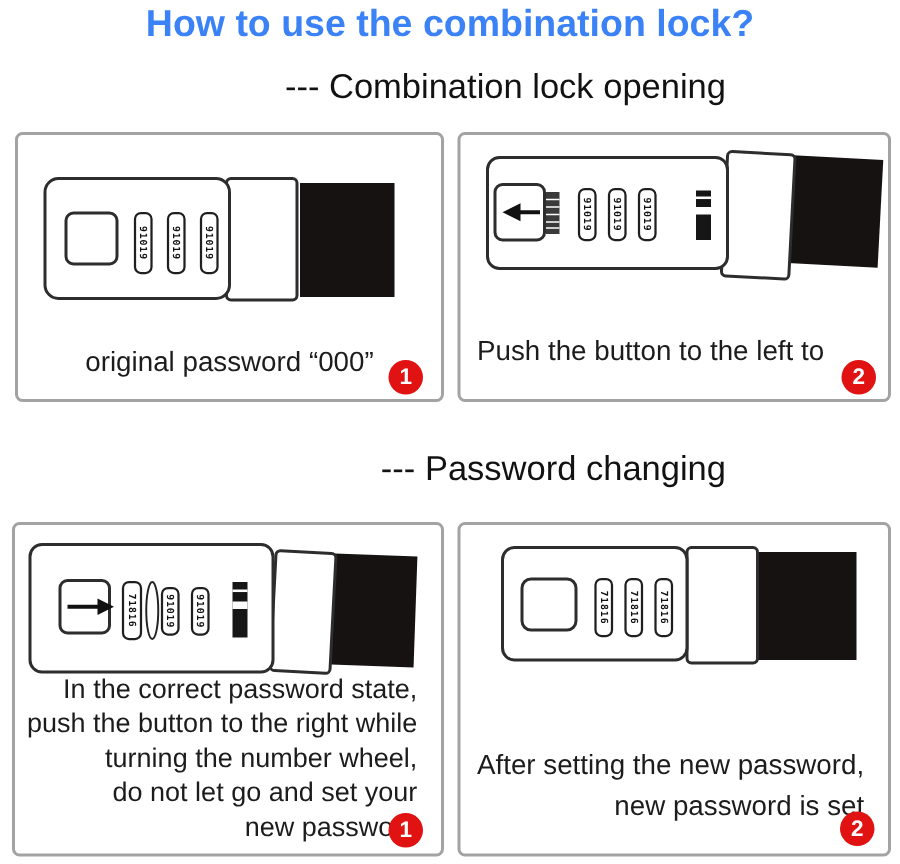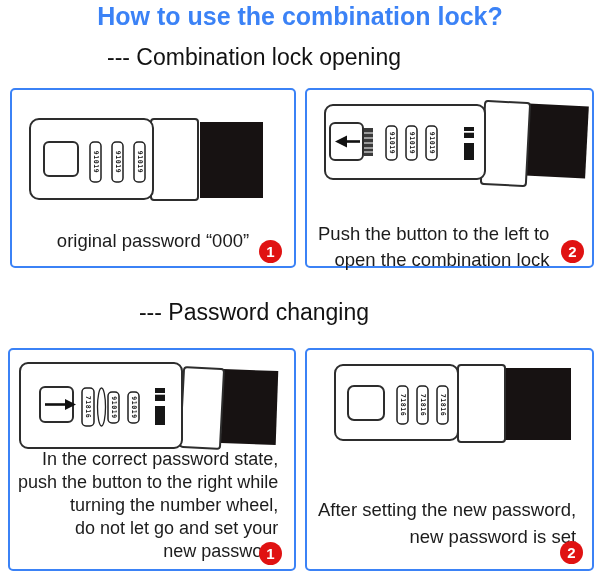--- a/index.html
+++ b/index.html
@@ -5,27 +5,27 @@
   html,body{margin:0;padding:0;}
   body{
     width:600px;height:576px;position:relative;background:#ffffff;
     font-family:"Liberation Sans",sans-serif;color:#141414;overflow:hidden;
   }
   .page-title{
     position:absolute;top:2px;left:0;width:600px;text-align:center;
     font-size:25px;font-weight:bold;color:#3b82f6;
   }
   .section-heading{
-    position:absolute;left:12px;width:484px;text-align:center;
+    position:absolute;left:0;width:484px;text-align:right;
     font-size:23px;font-weight:400;color:#121212;
   }
   #heading-opening{top:44px;}
   #heading-changing{top:299px;}
   .panel{
-    position:absolute;background:#fff;border:2px solid #3b82f6;border-radius:5px;
+    position:absolute;background:#fff;border:2px solid #a3a3a3;border-radius:5px;
   }
   #panel1{left:10px;top:88px;width:282px;height:176px;}
   #panel2{left:305px;top:88px;width:285px;height:176px;}
   #panel3{left:8px;top:348px;width:284px;height:219px;}
   #panel4{left:305px;top:348px;width:285px;height:219px;}
   .lock-svg{position:absolute;left:0;top:0;display:block;}
   .caption{position:absolute;font-size:18px;color:#1c1c1c;white-space:nowrap;text-align:right;}
   #cap1{left:0;top:140px;width:100%;text-align:center;font-size:18.5px;}
   #cap2{left:11px;top:131px;line-height:26px;font-size:18.5px;}
   #cap3{left:8px;top:98px;line-height:23px;font-size:18px;}
@@ -109,21 +109,20 @@
       <text class="wheel-text" x="124.5" y="53" text-anchor="middle" dominant-baseline="central" transform="rotate(90 124.5 53)">91019</text>
     </g>
     <g>
       <rect x="157" y="37" width="10" height="33" fill="#161616"></rect>
       <rect x="157" y="48" width="10" height="5" fill="#fff"></rect>
       <rect x="157" y="41" width="10" height="1.7" fill="#fff"></rect>
     </g>
   </svg>
   <div class="caption" id="cap2">
     <div>Push the button to the left to</div>
-    <div>open the combination lock</div>
   </div>
   <div class="badge" id="badge2" style="background: rgb(224, 18, 18);">2</div>
 </div>
 
 <div class="panel" id="panel3">
   <svg class="lock-svg" width="284" height="112" viewBox="0 0 284 112">
     <g transform="rotate(2 239 57)">
       <rect x="212" y="20" width="55" height="74" fill="#171212"></rect>
     </g>
     <g transform="rotate(3 192 58)">

